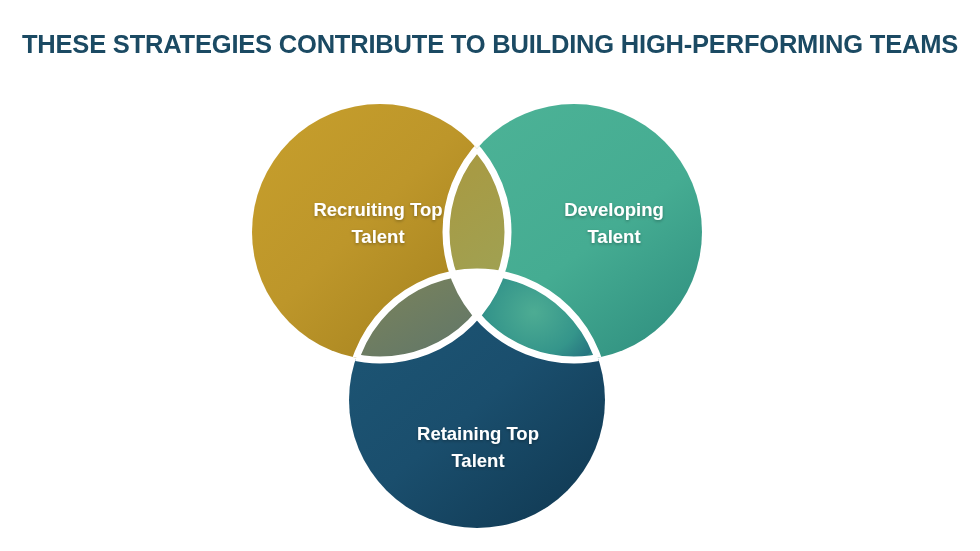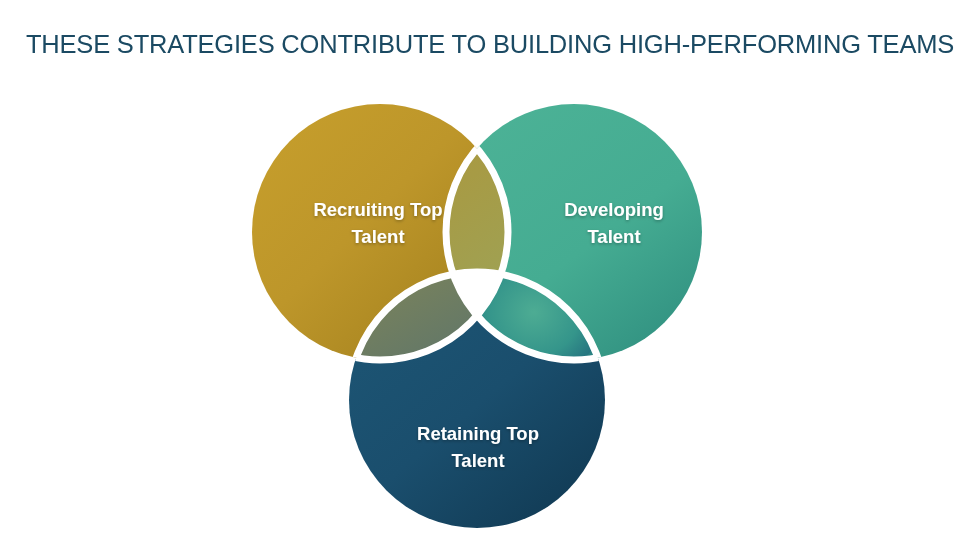--- a/index.html
+++ b/index.html
@@ -19,21 +19,21 @@
     height: 551px;
     background: #ffffff;
   }
   #title {
     position: absolute;
     top: 30px;
     left: 0;
     width: 980px;
     text-align: center;
     font-family: "Liberation Sans", sans-serif;
-    font-weight: normal;
+    font-weight: bold;
     font-size: 25.5px;
     letter-spacing: -0.2px;
     color: #1b4a63;
     white-space: nowrap;
   }
   #venn-wrap {
     position: absolute;
     left: 0;
     top: 0;
     width: 980px;

